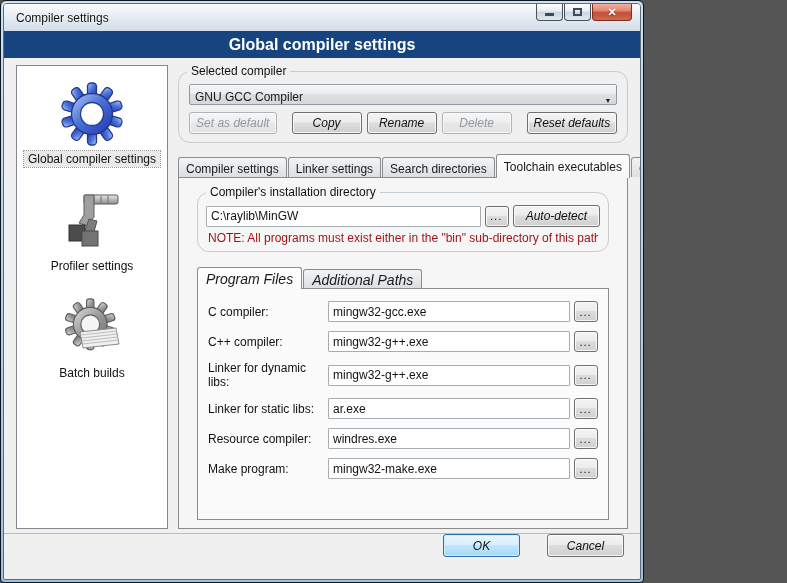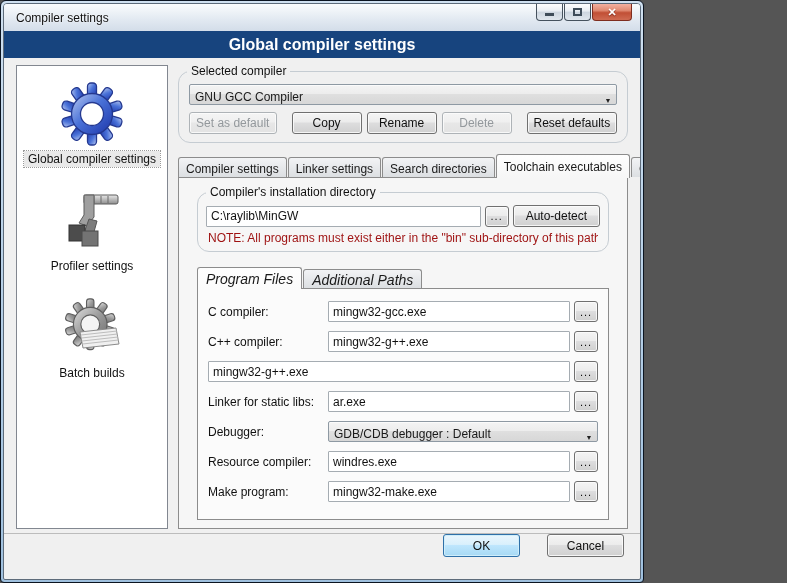--- a/index.html
+++ b/index.html
@@ -78,21 +78,21 @@
   }
   .combo .combo-value { flex:1 1 auto; overflow:hidden; white-space:nowrap; }
   .combo .combo-arrow { flex:0 0 16px; text-align:center; font-size:7px; color:#222; }
 
   
   .btn {
     height:22px; padding:0 12px; font-size:12px; color:#111;
     border:1px solid #707070; border-radius:3px;
     background:linear-gradient(#f4f4f4,#ececec 45%,#ddddde 50%,#d0d0d0);
     box-shadow:inset 0 0 0 1px rgba(252,252,252,.85);
-    display:inline-flex; align-items:center; justify-content:center; cursor:pointer; white-space:nowrap;
+    display:inline-flex; align-items:center; justify-content:center; cursor:pointer; white-space:nowrap;font-style:italic;
   }
   .btn.disabled { color:#93989c; border-color:#aeb3b7; background:linear-gradient(#f4f4f4,#f0f0f0 45%,#e7e7e7 50%,#e3e3e3); cursor:default; }
   .btn.default {
     border-color:#2f70a8;
     background:linear-gradient(#eaf6fd,#d9f0fc 45%,#bee6fd 50%,#a6d9f4);
     box-shadow:inset 0 0 0 1px #cfeefb;
   }
   .selcomp-buttons { display:flex; justify-content:flex-end; align-items:center; margin-top:7px; }
   .selcomp-buttons .btn { min-width:70px; }
   .selcomp-buttons .gap { width:18px; }
@@ -313,37 +313,31 @@
               <button class="btn browse-btn">...</button>
             </div>
 
             <div class="form-row">
               <span class="flabel">C++ compiler:</span>
               <input class="textfield" type="text" value="mingw32-g++.exe" style="">
               <button class="btn browse-btn">...</button>
             </div>
 
             <div class="form-row">
+              <span class="flabel">Linker for dynamic libs:</span>
               <input class="textfield" type="text" value="mingw32-g++.exe" style="">
               <button class="btn browse-btn">...</button>
             </div>
 
             <div class="form-row">
               <span class="flabel">Linker for static libs:</span>
               <input class="textfield" type="text" value="ar.exe" style="">
               <button class="btn browse-btn">...</button>
             </div>
 
-            <div class="form-row">
-              <span class="flabel">Debugger:</span>
-              <div class="combo">
-                <span class="combo-value">GDB/CDB debugger : Default</span>
-                <span class="combo-arrow">▼</span>
-              </div>
-            </div>
 
             <div class="form-row">
               <span class="flabel">Resource compiler:</span>
               <input class="textfield" type="text" value="windres.exe" style="">
               <button class="btn browse-btn">...</button>
             </div>
 
             <div class="form-row">
               <span class="flabel">Make program:</span>
               <input class="textfield" type="text" value="mingw32-make.exe" style="">

